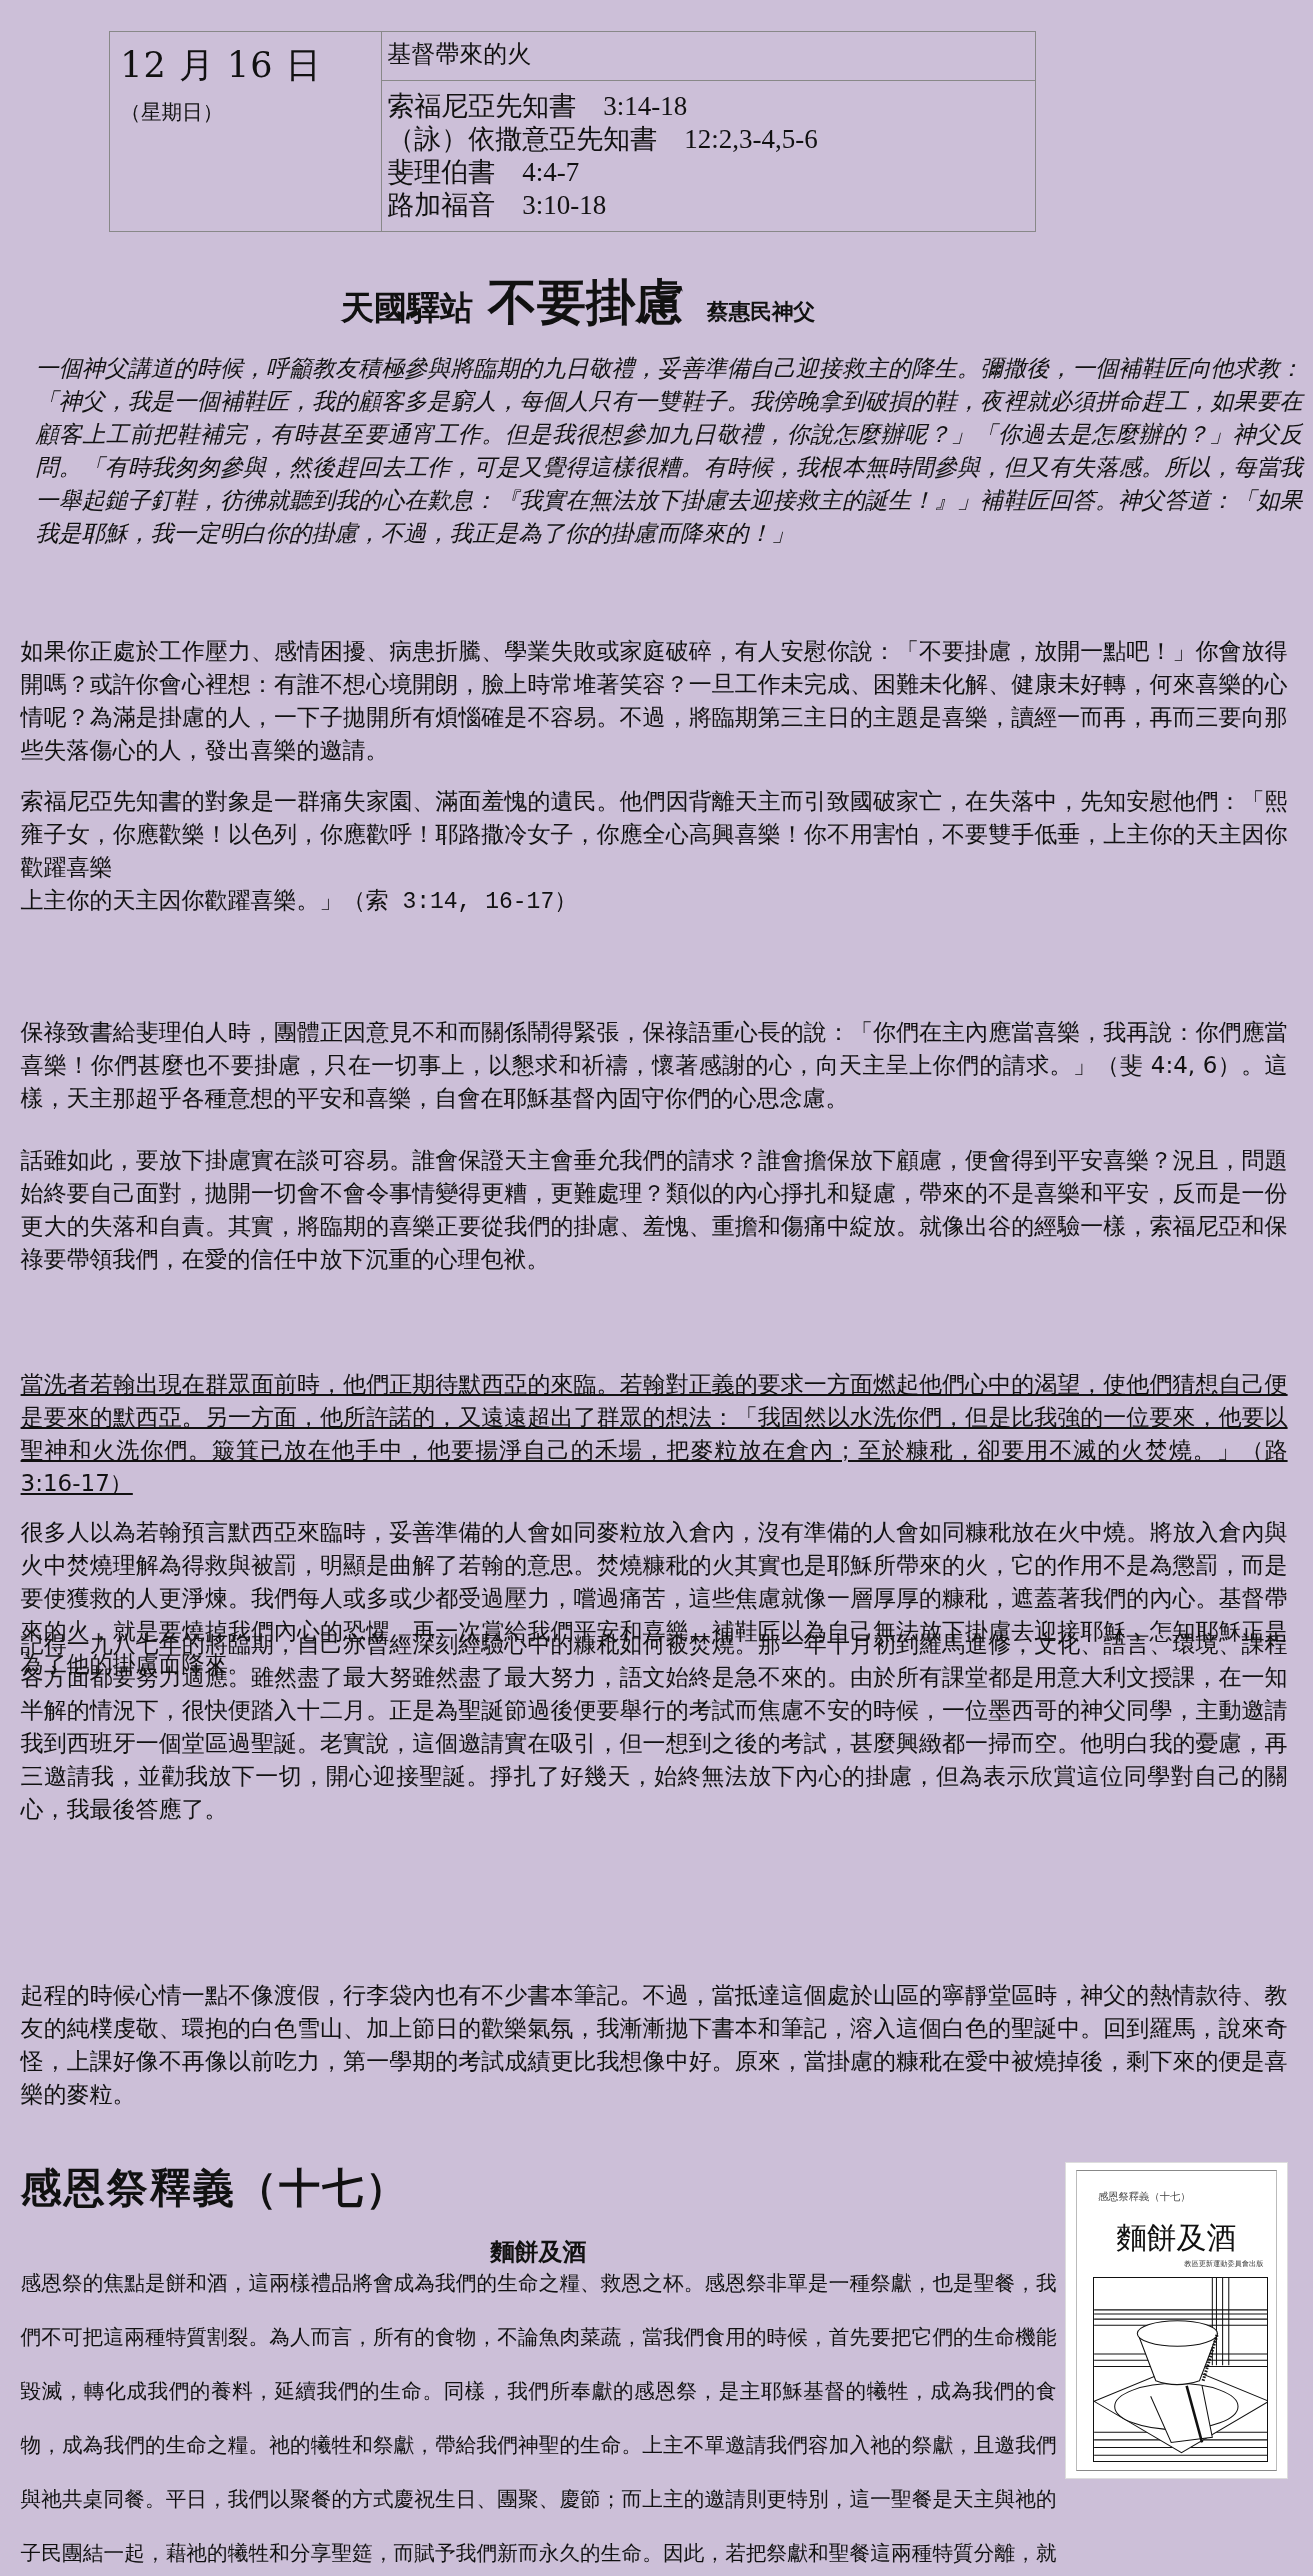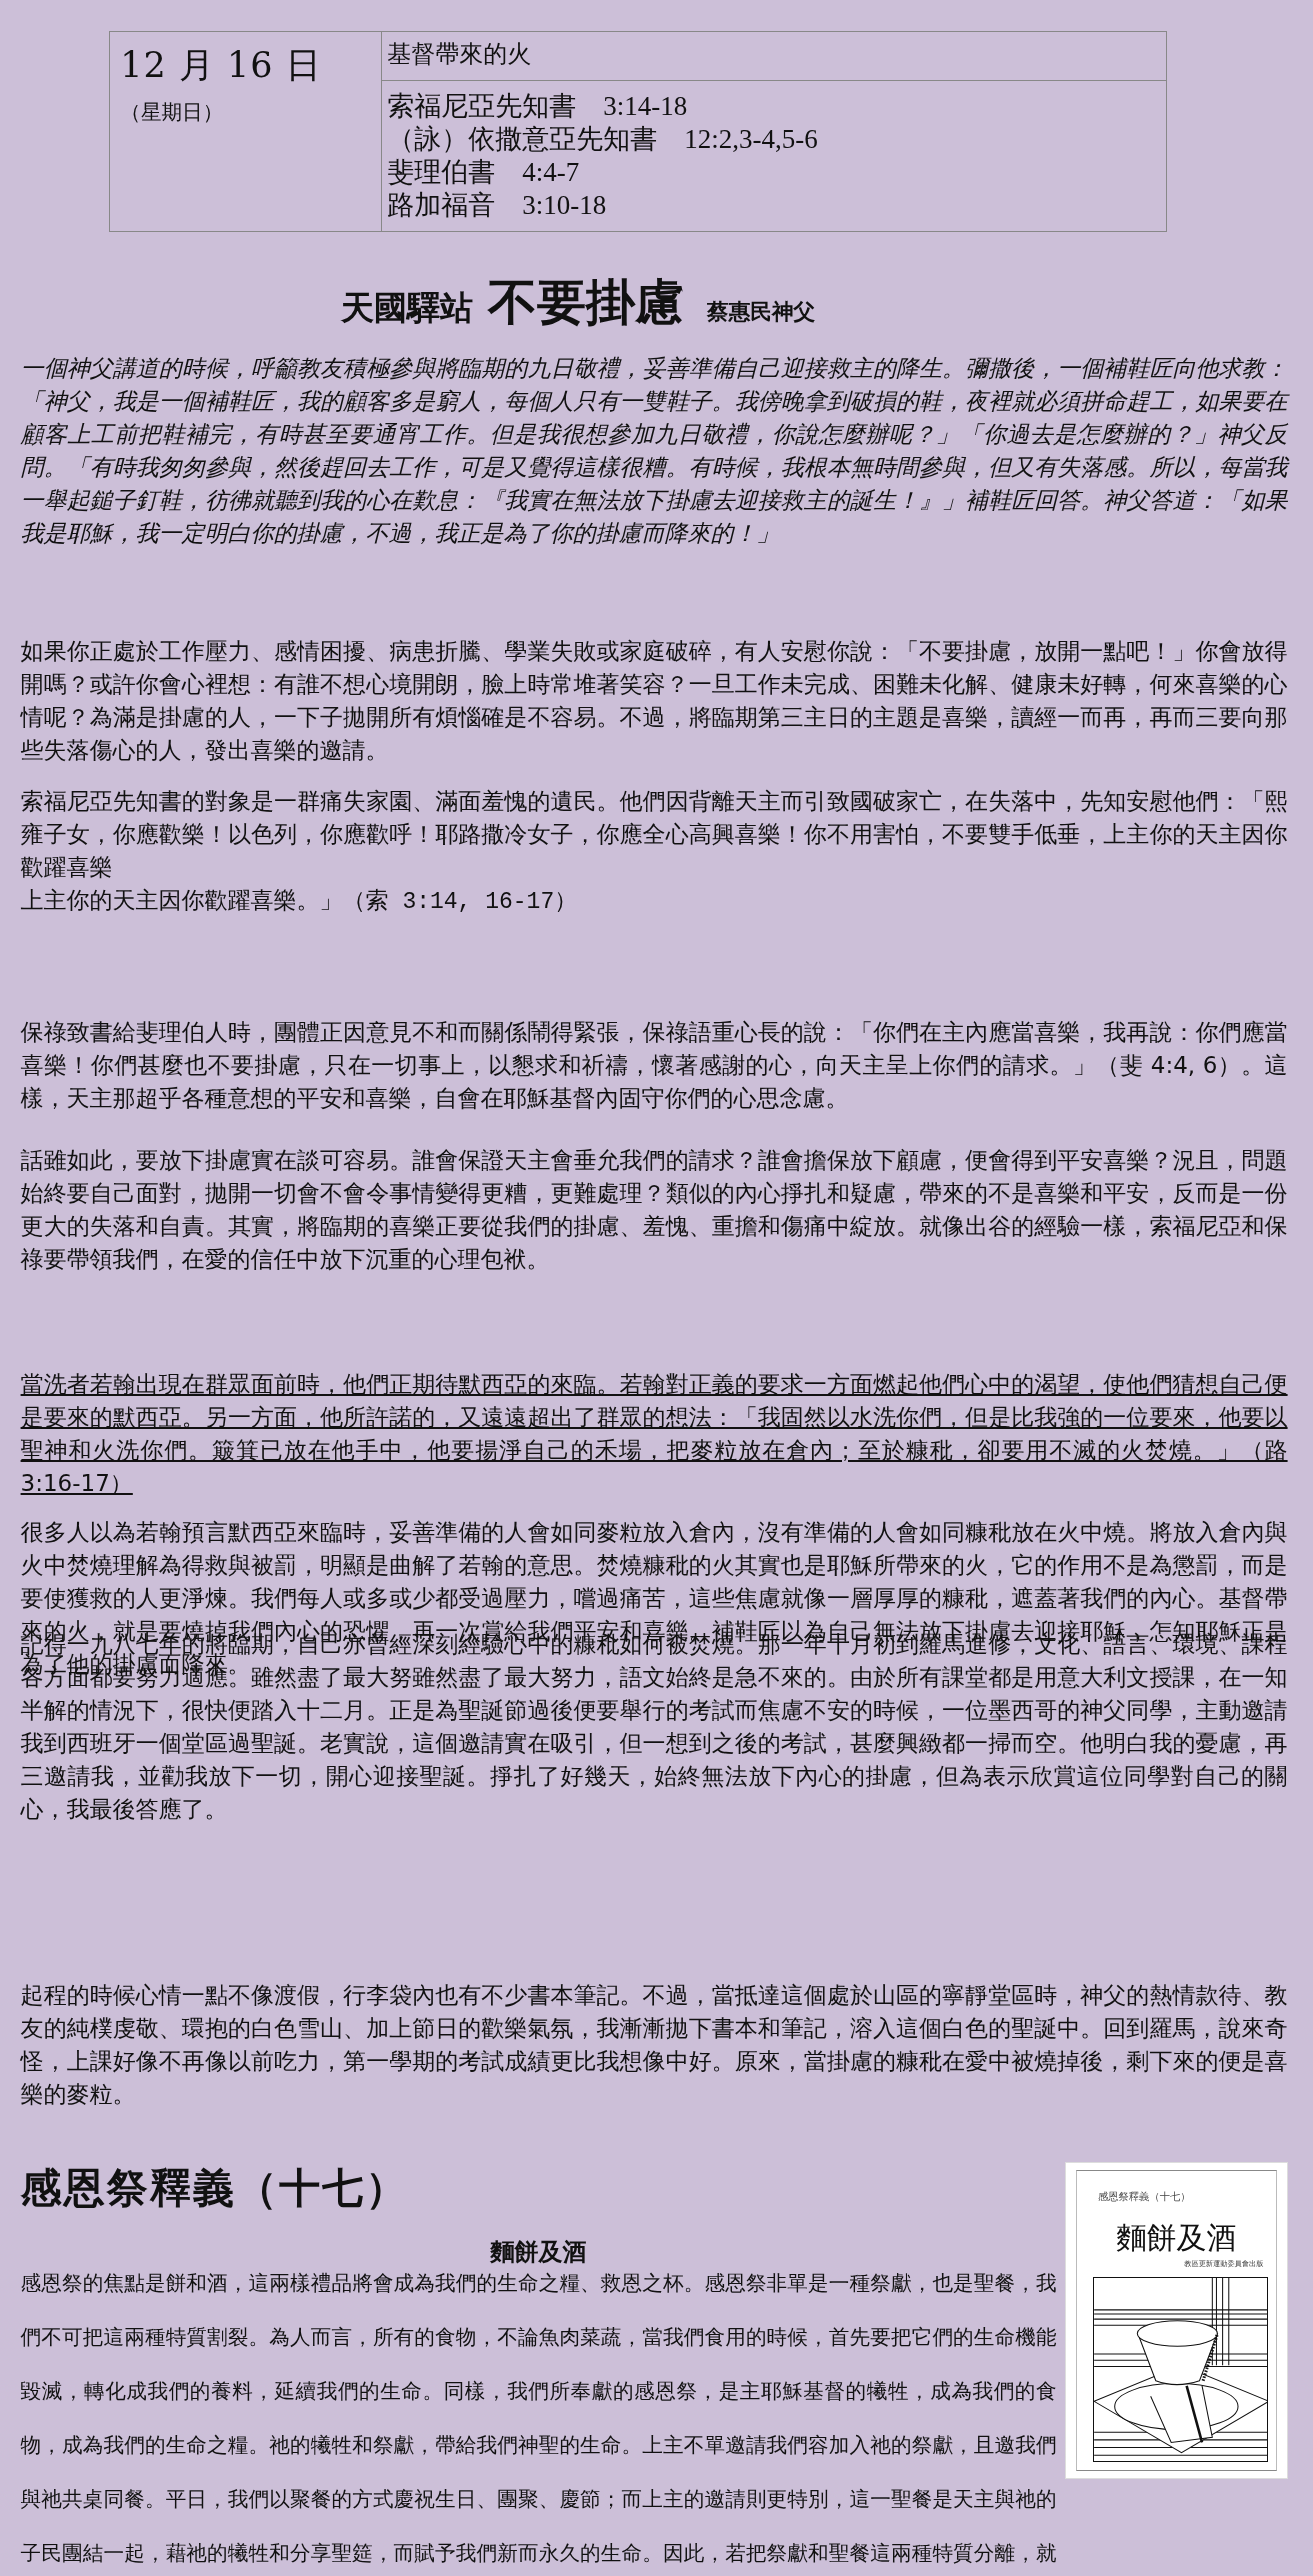--- a/index.html
+++ b/index.html
@@ -9,21 +9,21 @@
     background: #CCBFD8;
     color: #111;
     font-family: "DejaVu Sans", "Liberation Sans", sans-serif;
     position: relative;
     overflow: hidden;
   }
   
   .reading-table {
     position: absolute;
     left: 109px; top: 31px;
-    width: 1058px; height: 201px;
+    width: 927px; height: 201px;
     border: 1.5px double #888;
     box-sizing: border-box;
     display: flex;
   }
   .date-cell {
     width: 272px;
     border-right: 1px solid #888;
     box-sizing: border-box;
     padding: 14.4px 0 0 10.3px;
   }
@@ -111,21 +111,21 @@
     </div>
   </div>
 </div>
 
 <div class="article-title">
   <span class="column">天國驛站</span>
   <span class="main">不要掛慮</span>
   <span class="author">蔡惠民神父</span>
 </div>
 
-<div class="body-text italic" style="top:352px;">一個神父講道的時候，呼籲教友積極參與將臨期的九日敬禮，妥善準備自己迎接救主的降生。彌撒後，一個補鞋匠向他求教：「神父，我是一個補鞋匠，我的顧客多是窮人，每個人只有一雙鞋子。我傍晚拿到破損的鞋，夜裡就必須拼命趕工，如果要在顧客上工前把鞋補完，有時甚至要通宵工作。但是我很想參加九日敬禮，你說怎麼辦呢？」「你過去是怎麼辦的？」神父反問。「有時我匆匆參與，然後趕回去工作，可是又覺得這樣很糟。有時候，我根本無時間參與，但又有失落感。所以，每當我一舉起鎚子釘鞋，彷彿就聽到我的心在歎息：『我實在無法放下掛慮去迎接救主的誕生！』」補鞋匠回答。神父答道：「如果我是耶穌，我一定明白你的掛慮，不過，我正是為了你的掛慮而降來的！」</div>
+<div class="body-text italic" style="top:352px;margin-left:15px;">一個神父講道的時候，呼籲教友積極參與將臨期的九日敬禮，妥善準備自己迎接救主的降生。彌撒後，一個補鞋匠向他求教：「神父，我是一個補鞋匠，我的顧客多是窮人，每個人只有一雙鞋子。我傍晚拿到破損的鞋，夜裡就必須拼命趕工，如果要在顧客上工前把鞋補完，有時甚至要通宵工作。但是我很想參加九日敬禮，你說怎麼辦呢？」「你過去是怎麼辦的？」神父反問。「有時我匆匆參與，然後趕回去工作，可是又覺得這樣很糟。有時候，我根本無時間參與，但又有失落感。所以，每當我一舉起鎚子釘鞋，彷彿就聽到我的心在歎息：『我實在無法放下掛慮去迎接救主的誕生！』」補鞋匠回答。神父答道：「如果我是耶穌，我一定明白你的掛慮，不過，我正是為了你的掛慮而降來的！」</div>
 <div class="body-text" style="top:635px;">如果你正處於工作壓力、感情困擾、病患折騰、學業失敗或家庭破碎，有人安慰你說：「不要掛慮，放開一點吧！」你會放得開嗎？或許你會心裡想：有誰不想心境開朗，臉上時常堆著笑容？一旦工作未完成、困難未化解、健康未好轉，何來喜樂的心情呢？為滿是掛慮的人，一下子拋開所有煩惱確是不容易。不過，將臨期第三主日的主題是喜樂，讀經一而再，再而三要向那些失落傷心的人，發出喜樂的邀請。</div>
 <div class="body-text" style="top:787px; white-space: pre-line; font-family: Liberation Mono, monospace;">索福尼亞先知書的對象是一群痛失家園、滿面羞愧的遺民。他們因背離天主而引致國破家亡，在失落中，先知安慰他們：「熙雍子女，你應歡樂！以色列，你應歡呼！耶路撒冷女子，你應全心高興喜樂！你不用害怕，不要雙手低垂，上主你的天主因你歡躍喜樂
 上主你的天主因你歡躍喜樂。」（索 3:14, 16-17）</div>
 <div class="body-text" style="top:1016px;">保祿致書給斐理伯人時，團體正因意見不和而關係鬧得緊張，保祿語重心長的說：「你們在主內應當喜樂，我再說：你們應當喜樂！你們甚麼也不要掛慮，只在一切事上，以懇求和祈禱，懷著感謝的心，向天主呈上你們的請求。」（斐 4:4, 6）。這樣，天主那超乎各種意想的平安和喜樂，自會在耶穌基督內固守你們的心思念慮。</div>
 <div class="body-text" style="top:1144px;">話雖如此，要放下掛慮實在談可容易。誰會保證天主會垂允我們的請求？誰會擔保放下顧慮，便會得到平安喜樂？況且，問題始終要自己面對，拋開一切會不會令事情變得更糟，更難處理？類似的內心掙扎和疑慮，帶來的不是喜樂和平安，反而是一份更大的失落和自責。其實，將臨期的喜樂正要從我們的掛慮、羞愧、重擔和傷痛中綻放。就像出谷的經驗一樣，索福尼亞和保祿要帶領我們，在愛的信任中放下沉重的心理包袱。</div>
 <div class="body-text" style="top:1368px;text-decoration:underline;">當洗者若翰出現在群眾面前時，他們正期待默西亞的來臨。若翰對正義的要求一方面燃起他們心中的渴望，使他們猜想自己便是要來的默西亞。另一方面，他所許諾的，又遠遠超出了群眾的想法：「我固然以水洗你們，但是比我強的一位要來，他要以聖神和火洗你們。簸箕已放在他手中，他要揚淨自己的禾場，把麥粒放在倉內；至於糠秕，卻要用不滅的火焚燒。」（路 3:16-17）</div>
 <div class="body-text" style="top:1516px;">很多人以為若翰預言默西亞來臨時，妥善準備的人會如同麥粒放入倉內，沒有準備的人會如同糠秕放在火中燒。將放入倉內與火中焚燒理解為得救與被罰，明顯是曲解了若翰的意思。焚燒糠秕的火其實也是耶穌所帶來的火，它的作用不是為懲罰，而是要使獲救的人更淨煉。我們每人或多或少都受過壓力，嚐過痛苦，這些焦慮就像一層厚厚的糠秕，遮蓋著我們的內心。基督帶來的火，就是要燒掉我們內心的恐懼，再一次賞給我們平安和喜樂。補鞋匠以為自己無法放下掛慮去迎接耶穌，怎知耶穌正是為了他的掛慮而降來。</div>
 <div class="body-text" style="top:1628px;">記得一九八七年的將臨期，自己亦曾經深刻經驗心中的糠秕如何被焚燒。那一年十月初到羅馬進修，文化、語言、環境、課程各方面都要努力適應。雖然盡了最大努雖然盡了最大努力，語文始終是急不來的。由於所有課堂都是用意大利文授課，在一知半解的情況下，很快便踏入十二月。正是為聖誕節過後便要舉行的考試而焦慮不安的時候，一位墨西哥的神父同學，主動邀請我到西班牙一個堂區過聖誕。老實說，這個邀請實在吸引，但一想到之後的考試，甚麼興緻都一掃而空。他明白我的憂慮，再三邀請我，並勸我放下一切，開心迎接聖誕。掙扎了好幾天，始終無法放下內心的掛慮，但為表示欣賞這位同學對自己的關心，我最後答應了。</div>
 <div class="body-text" style="top:1979px;">起程的時候心情一點不像渡假，行李袋內也有不少書本筆記。不過，當抵達這個處於山區的寧靜堂區時，神父的熱情款待、教友的純樸虔敬、環抱的白色雪山、加上節日的歡樂氣氛，我漸漸拋下書本和筆記，溶入這個白色的聖誕中。回到羅馬，說來奇怪，上課好像不再像以前吃力，第一學期的考試成績更比我想像中好。原來，當掛慮的糠秕在愛中被燒掉後，剩下來的便是喜樂的麥粒。</div>
 

